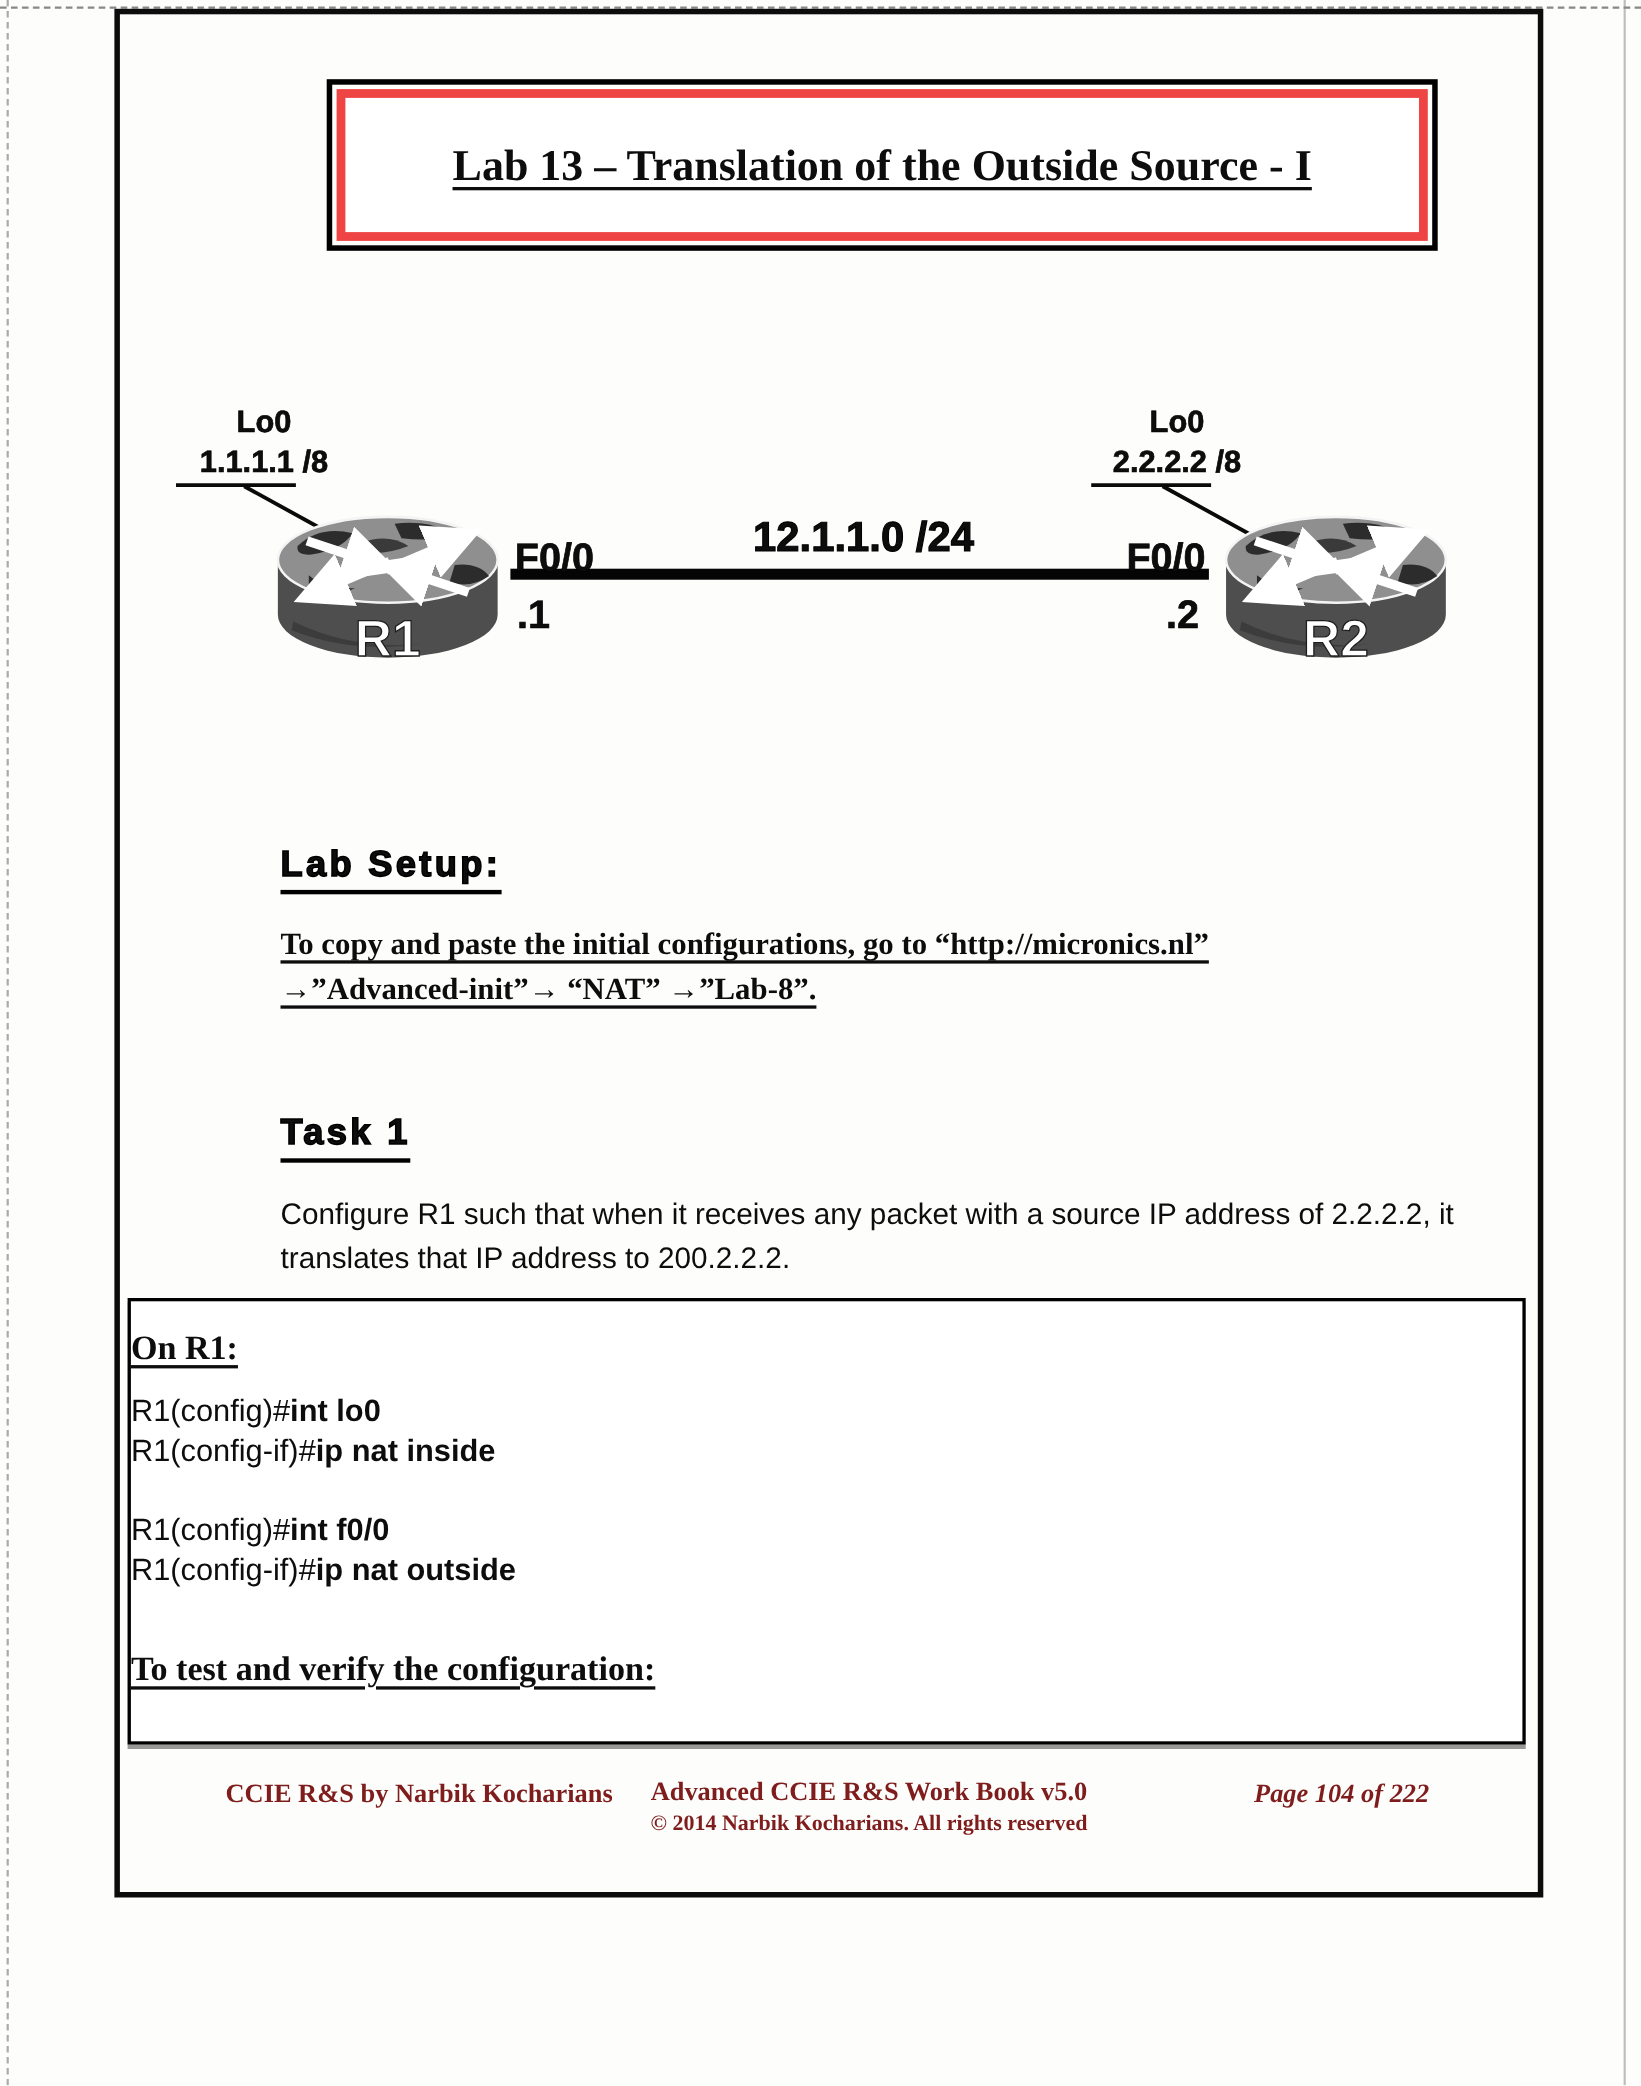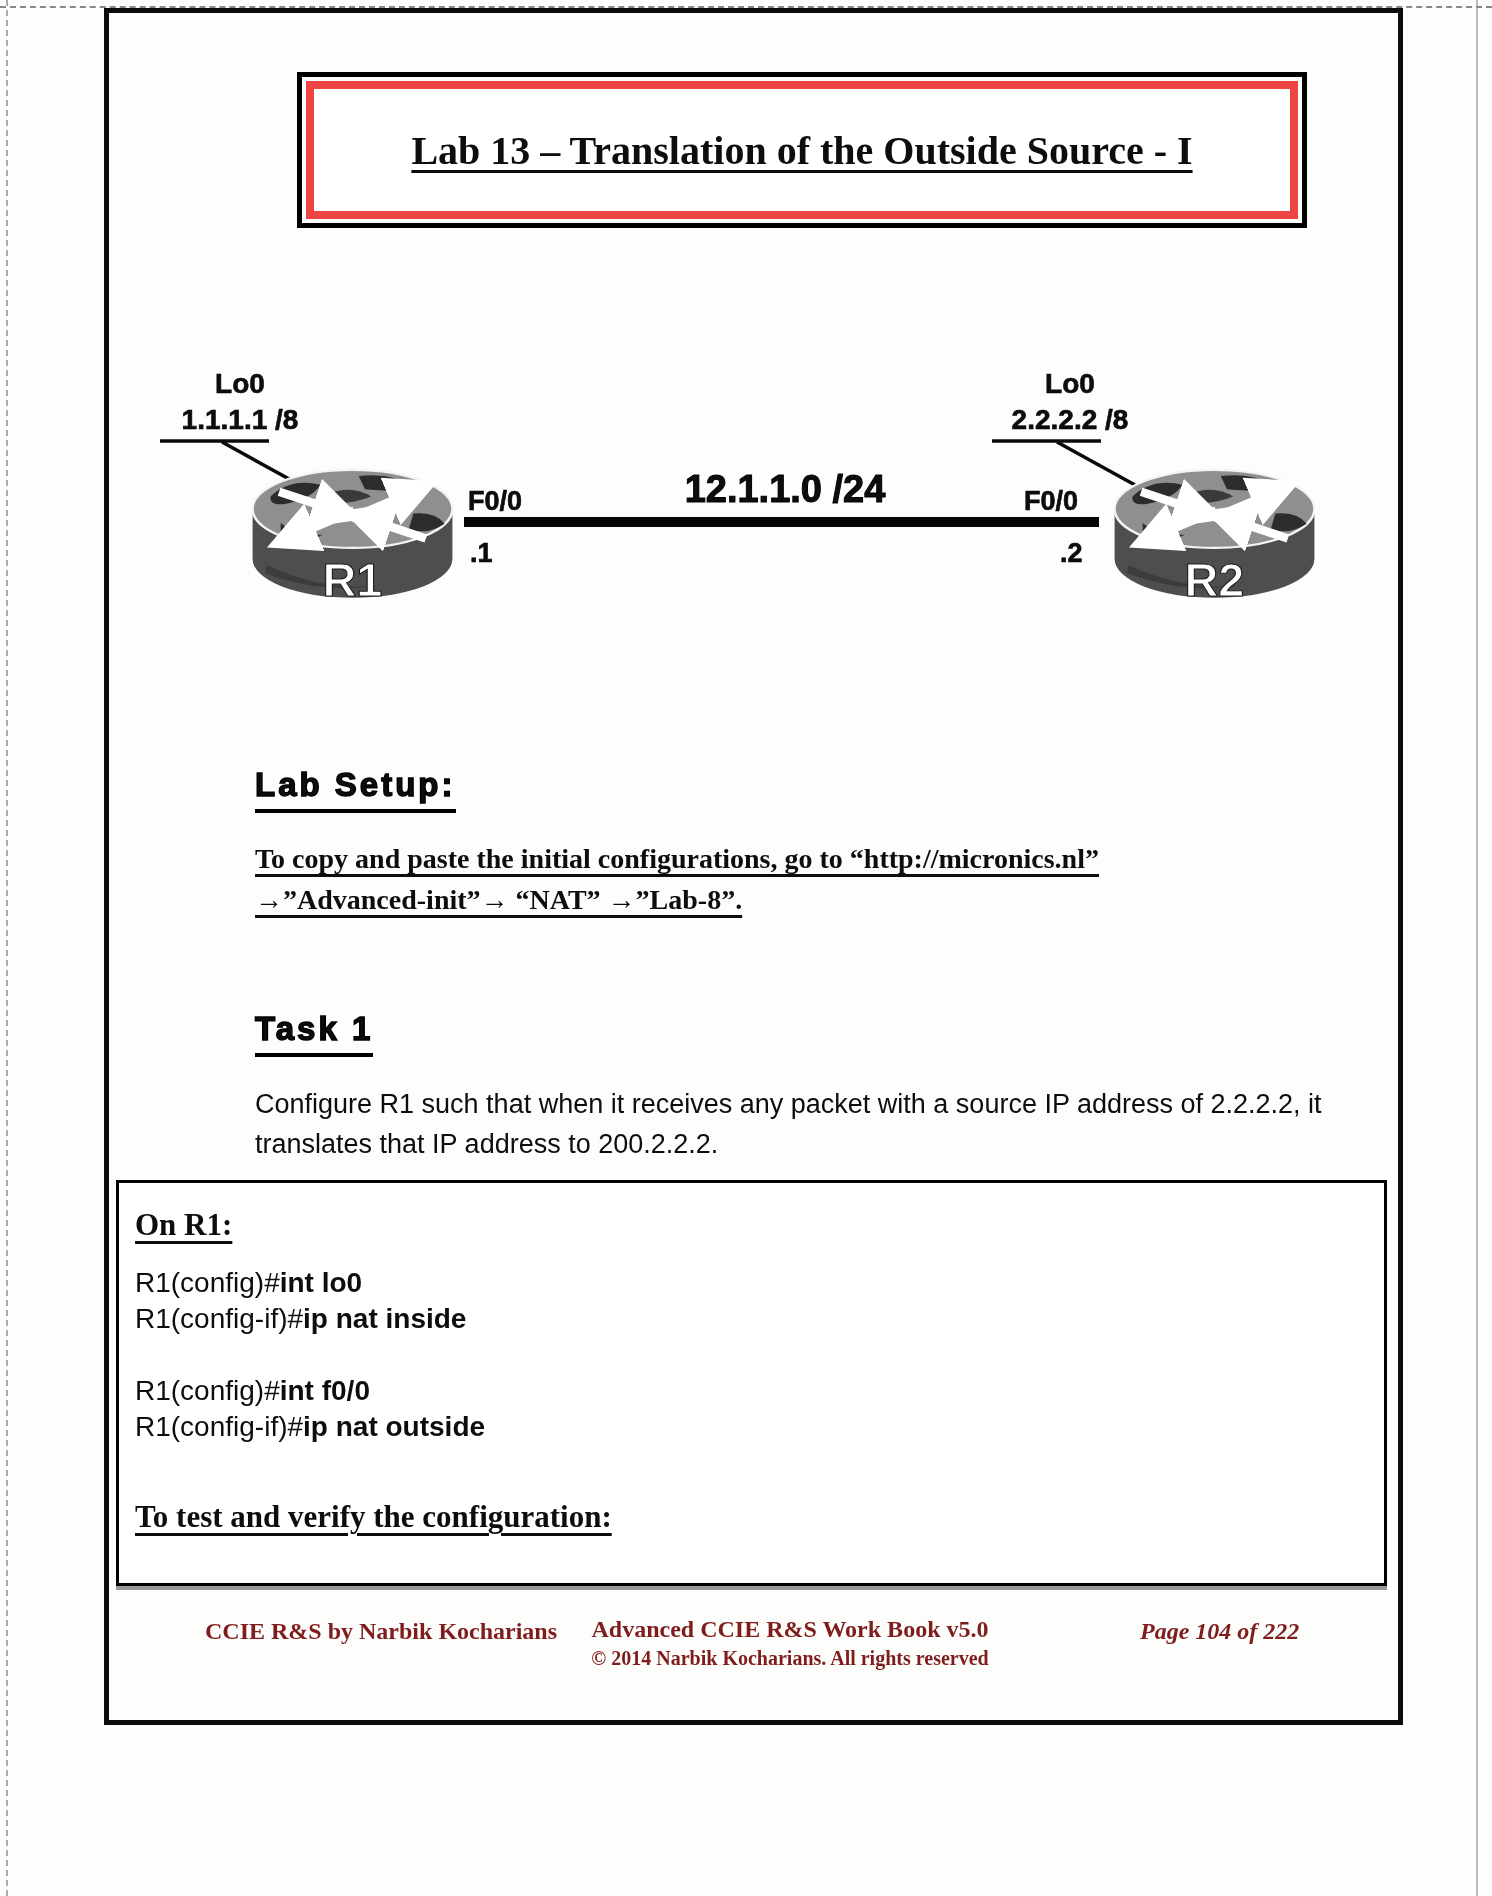--- a/index.html
+++ b/index.html
@@ -19,36 +19,36 @@
   .title-box{left:306px;top:81px;width:976px;height:122px;border:8px solid #ef4444;
              outline:5px solid #000;outline-offset:4px;background:#fff;
              display:flex;align-items:center;justify-content:center;}
   .title-text{font-family:"Liberation Serif",serif;font-weight:bold;font-size:40px;
               text-decoration:underline;text-decoration-thickness:3px;text-underline-offset:6px;
               white-space:nowrap;}
 
   
   .dlabel{font-weight:bold;-webkit-text-stroke:.6px #000;white-space:nowrap;}
   .lo-wrap{width:176px;text-align:center;font-size:28px;line-height:36px;}
-  .iface{font-size:27px;}
+  .iface{font-size:36px;}
   .subnet{width:330px;text-align:center;font-size:38px;-webkit-text-stroke:1px #000;}
 
   
   .heavy{font-size:33px;font-weight:bold;letter-spacing:3px;-webkit-text-stroke:1.4px #000;
          border-bottom:4px solid #000;padding-bottom:5px;display:inline-block;}
 
   .setup-line{font-family:"Liberation Serif",serif;font-weight:bold;font-size:28px;line-height:41px;
               text-decoration:underline;text-decoration-thickness:2.5px;text-underline-offset:6px;
               white-space:nowrap;}
   .task-line{font-size:27px;line-height:40px;white-space:nowrap;}
 
   
   .config-box{left:116px;top:1180px;width:1271px;height:406px;border:3px solid #000;
               box-shadow:0 4px 0 rgba(0,0,0,.4);background:#fff;box-sizing:border-box;
-              padding:24px 18px 0 16px;}
+              padding:24px 18px 0 0;}
   .serif-head{font-family:"Liberation Serif",serif;font-weight:bold;font-size:31px;
               text-decoration:underline;text-decoration-thickness:2.5px;text-underline-offset:6px;
               display:inline-block;white-space:nowrap;}
   .code-area{margin-top:22px;font-family:Liberation Sans, sans-serif;font-size:28px;line-height:36px;}
   .code-line{white-space:pre;min-height:36px;}
   .code-line b{font-weight:bold;}
   .verify-head{margin-top:18px;}
 
   
   .footer-text{font-family:"Liberation Serif",serif;font-weight:bold;color:#7f1d1d;white-space:nowrap;}

